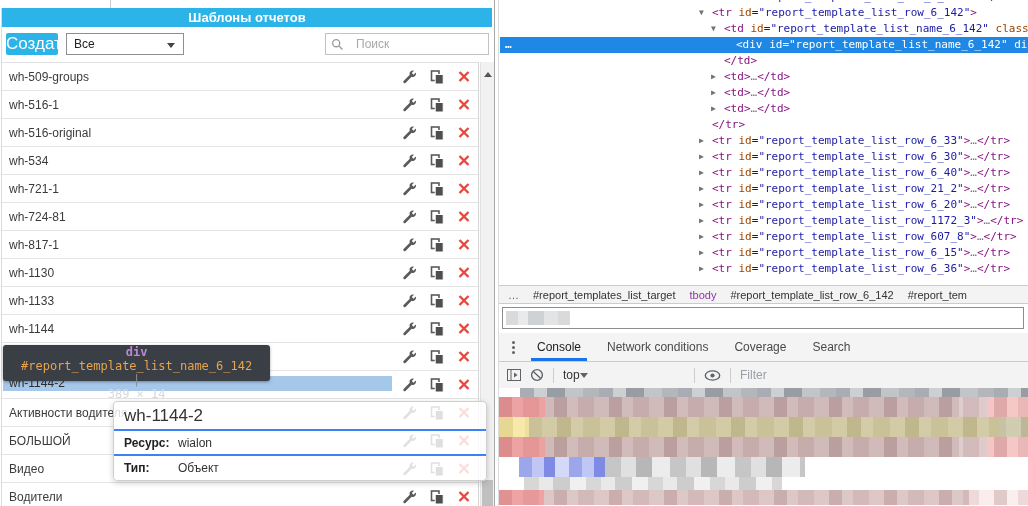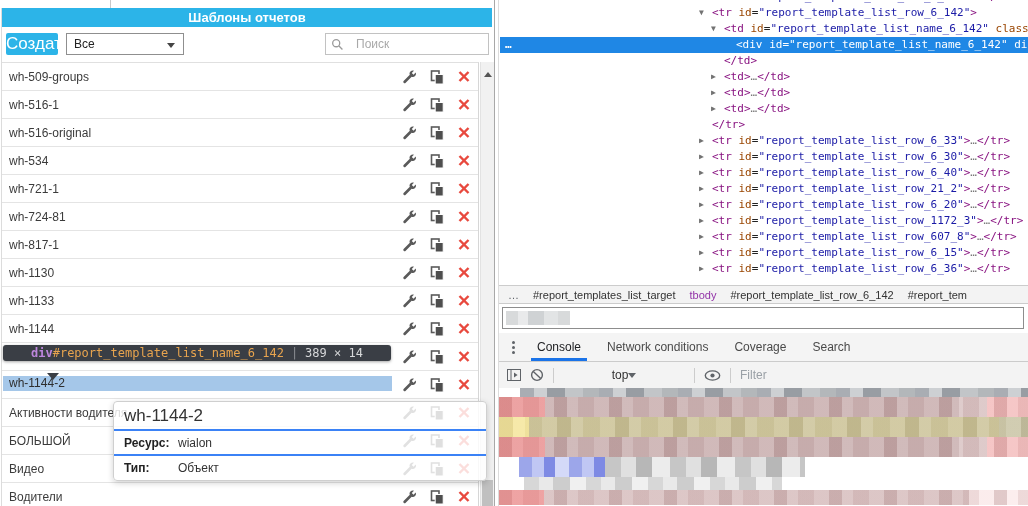--- a/index.html
+++ b/index.html
@@ -28,23 +28,23 @@
   .sel-band{position:absolute;left:1px;top:5px;width:389px;height:15px;background:var(--sel-overlay);}
   .band-label{position:absolute;left:6px;top:0;font-size:12px;color:#2e2e2e;line-height:15px;white-space:nowrap;}
   .row-icons{position:absolute;right:7px;top:50%;transform:translateY(-50%);
     display:flex;align-items:center;gap:12px;}
   .ic{width:15px;height:15px;display:inline-flex;align-items:center;justify-content:center;cursor:pointer;}
   
   .sb{position:absolute;left:480px;top:62px;width:13px;bottom:0;background:#f1f1f1;border-left:1px solid #e2e2e2;}
   .sb-up{position:absolute;left:3px;top:6px;width:0;height:0;border:4px solid transparent;border-bottom:5px solid #555;}
   .sb-thumb{position:absolute;left:1px;right:1px;top:418px;height:30px;background:#c0c0c0;}
   
-  .inspect-tip{position:absolute;left:3px;top:345px;height:16px;z-index:5;background:var(--tip-bg);
-    border-radius:3px;display:inline-flex;align-items:center;padding:0 28px;
-    font-family:"DejaVu Sans Mono",monospace;font-size:12px;box-shadow:0 1px 3px rgba(0,0,0,.35);white-space:nowrap;}
+  .inspect-tip{position:absolute;left:3px;top:345px;height:36px;z-index:5;background:var(--tip-bg);
+    border-radius:3px;display:inline-flex;align-items:center;padding:0 18px;
+    font-family:"DejaVu Sans Mono",monospace;font-size:12px;box-shadow:0 1px 3px rgba(0,0,0,.35);white-space:nowrap;flex-direction:column;}
   .inspect-tip::after{content:"";position:absolute;left:44px;top:28px;
     border:6px solid transparent;border-top:7px solid var(--tip-bg);}
   .tip-tag{color:var(--tip-tag);font-weight:bold;}
   .tip-id{color:var(--tip-id);}
   .tip-sep{color:#8a8d91;margin:0 7px;}
   .tip-dim{color:var(--tip-dim);}
   
   .info-pop{position:absolute;left:113px;top:401px;width:374px;height:80px;z-index:6;
     background:rgba(255,255,255,.82);border:1px solid #cfcfcf;border-radius:4px;
     box-shadow:0 2px 6px rgba(0,0,0,.18);box-sizing:border-box;}
@@ -81,21 +81,21 @@
   .kebab{width:18px;margin-left:5px;display:flex;flex-direction:column;align-items:center;gap:2px;cursor:pointer;}
   .kebab i{width:3px;height:3px;border-radius:50%;background:#5f6368;}
   .dtab{padding:0 13px;font-size:12px;color:#4a4a4a;height:100%;display:flex;align-items:center;
     position:relative;cursor:pointer;white-space:nowrap;}
   .dtab.active{color:#202124;}
   .dtab.active::after{content:"";position:absolute;left:7px;right:7px;bottom:0;height:3px;background:var(--blue);}
   .dtoolbar{height:26px;background:#f3f3f3;border-bottom:1px solid #d6d6d6;
     display:flex;align-items:center;gap:9px;padding-left:8px;}
   .vsep{width:1px;height:15px;background:#ccc;}
   .tool-ic{display:inline-flex;align-items:center;cursor:pointer;}
-  .ctx{display:flex;align-items:center;justify-content:center;width:122px;
+  .ctx{display:flex;align-items:center;justify-content:flex-start;width:122px;
     font-size:12px;color:#333;cursor:pointer;}
   .ctx .caret{width:0;height:0;border:4px solid transparent;border-top:5px solid #5f6368;margin-top:4px;}
   .filter-ph{font-size:12px;color:#9aa0a6;}
   .cmessages{position:absolute;left:0;right:0;top:55px;bottom:0;background:#fff;}
   .cmsg{position:absolute;right:0;}
   .m1{top:0;height:9px;left:21px;
     background-image:repeating-linear-gradient(90deg,#a9adb3 0 14px,#cdd0d3 14px 27px,#989da3 27px 45px,#c2c5c8 45px 63px,#b3b7ba 63px 79px);}
   .m2,.m4{left:0;height:20px;background-color:#faecec;background-image:
     linear-gradient(90deg,rgba(222,86,86,.5) 0 46px,rgba(140,100,100,.38) 46px 460px,rgba(150,110,110,.28) 460px 488px,rgba(235,120,120,.34) 488px 100%),
     repeating-linear-gradient(90deg,rgba(120,70,70,.25) 0 13px,rgba(255,255,255,.22) 13px 24px,rgba(120,70,70,.12) 24px 40px,rgba(255,255,255,.12) 40px 55px);}

